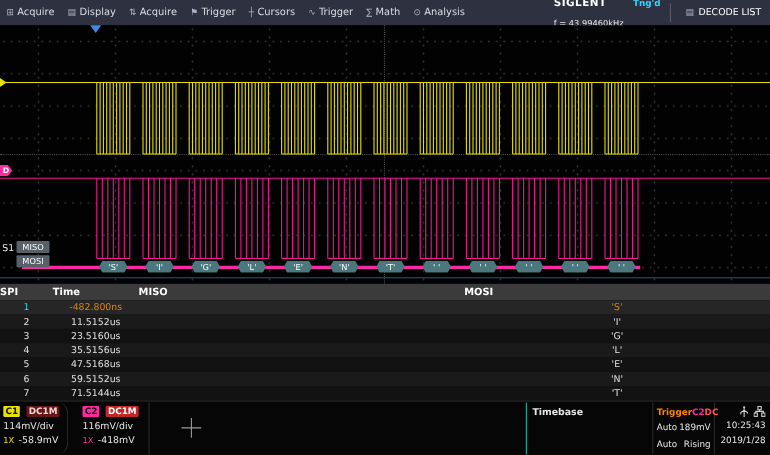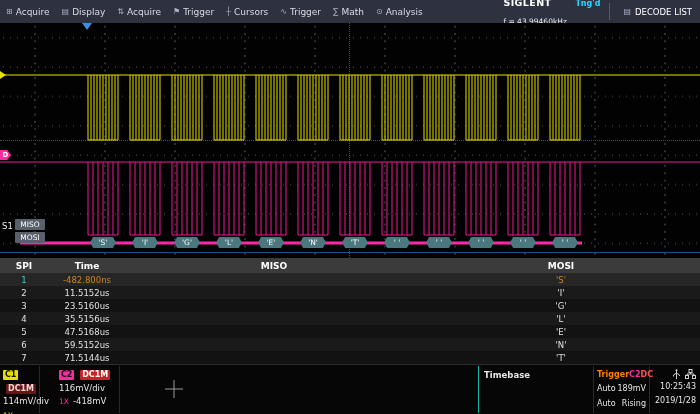--- a/index.html
+++ b/index.html
@@ -42,36 +42,36 @@
   .miso-chip{top:196px;}
   .mosi-chip{top:209px;}
   .blue-line{position:absolute;left:0;right:0;top:229px;height:1px;background:#1e4f86;}
   .bubble{position:absolute;top:214px;width:26px;height:11px;background:#4a787e;color:#fff;
           font-size:7.5px;line-height:11px;text-align:center;
           clip-path:polygon(12% 0,88% 0,100% 50%,88% 100%,12% 100%,0 50%);}
 
   
   .decode-table{position:absolute;top:258px;left:0;width:700px;height:106px;background:#0c0c0c;}
   .thead{display:grid;grid-template-columns:48px 78px 296px 1fr;height:15px;background:#3b3b3b;
-         color:#fff;font-size:9px;font-weight:bold;align-items:center;text-align:center;}
+         color:#fff;font-size:9px;font-weight:bold;align-items:center;text-align:left;}
   .trow{display:grid;grid-template-columns:48px 78px 296px 1fr;height:13px;font-size:8.5px;
         color:#e0e0e0;align-items:center;text-align:center;}
   #tbody .trow:nth-child(odd){background:#121212;}
   #tbody .trow:nth-child(even){background:#1a1a1a;}
   #tbody .trow.sel{background:#262626;}
   #tbody .trow.sel .t-time,#tbody .trow.sel .t-mosi{color:#d0851f;}
   #tbody .trow.sel .t-idx{color:#2fd5d5;}
 
   
   .status-bar{position:absolute;top:364px;left:0;width:700px;height:50px;background:#060606;
               border-top:1px solid #2c2c2c;color:#e6e6e6;}
   .ch-box{position:absolute;top:1px;height:47px;padding:2px 3px;box-sizing:border-box;
           font-size:8.5px;line-height:1.6;}
-  #c1-box{left:0;width:40px;border-right:1px solid #2a2a2a;}
-  #c2-box{left:56px;width:64px;border-right:1px solid #2a2a2a;}
+  #c1-box{left:0;width:62px;border-right:1px solid #2a2a2a;border-radius:10px;}
+  #c2-box{left:72px;width:64px;border-right:1px solid #2a2a2a;}
   .chip-k{display:inline-block;padding:0 2px;font-size:8px;font-weight:bold;border-radius:1px;line-height:10px;}
   .k-c1{background:#e8e000;color:#111;}
   .k-c1c{background:#651616;color:#f0d8d8;margin-left:3px;}
   .k-c2{background:#ff2aa0;color:#111;}
   .k-c2c{background:#c42626;color:#fff;margin-left:3px;}
   .probe1{color:#e8e000;font-size:7.5px;margin-right:4px;}
   .probe2{color:#ff2aa0;font-size:7.5px;margin-right:4px;}
   .pan-cross{position:absolute;left:160px;top:10px;}
   .tb-box{position:absolute;left:478px;width:116px;top:1px;height:47px;border-left:1px solid #14b8a6;
           border-right:1px solid #2a2a2a;padding:2px 5px;box-sizing:border-box;font-size:8.5px;}

